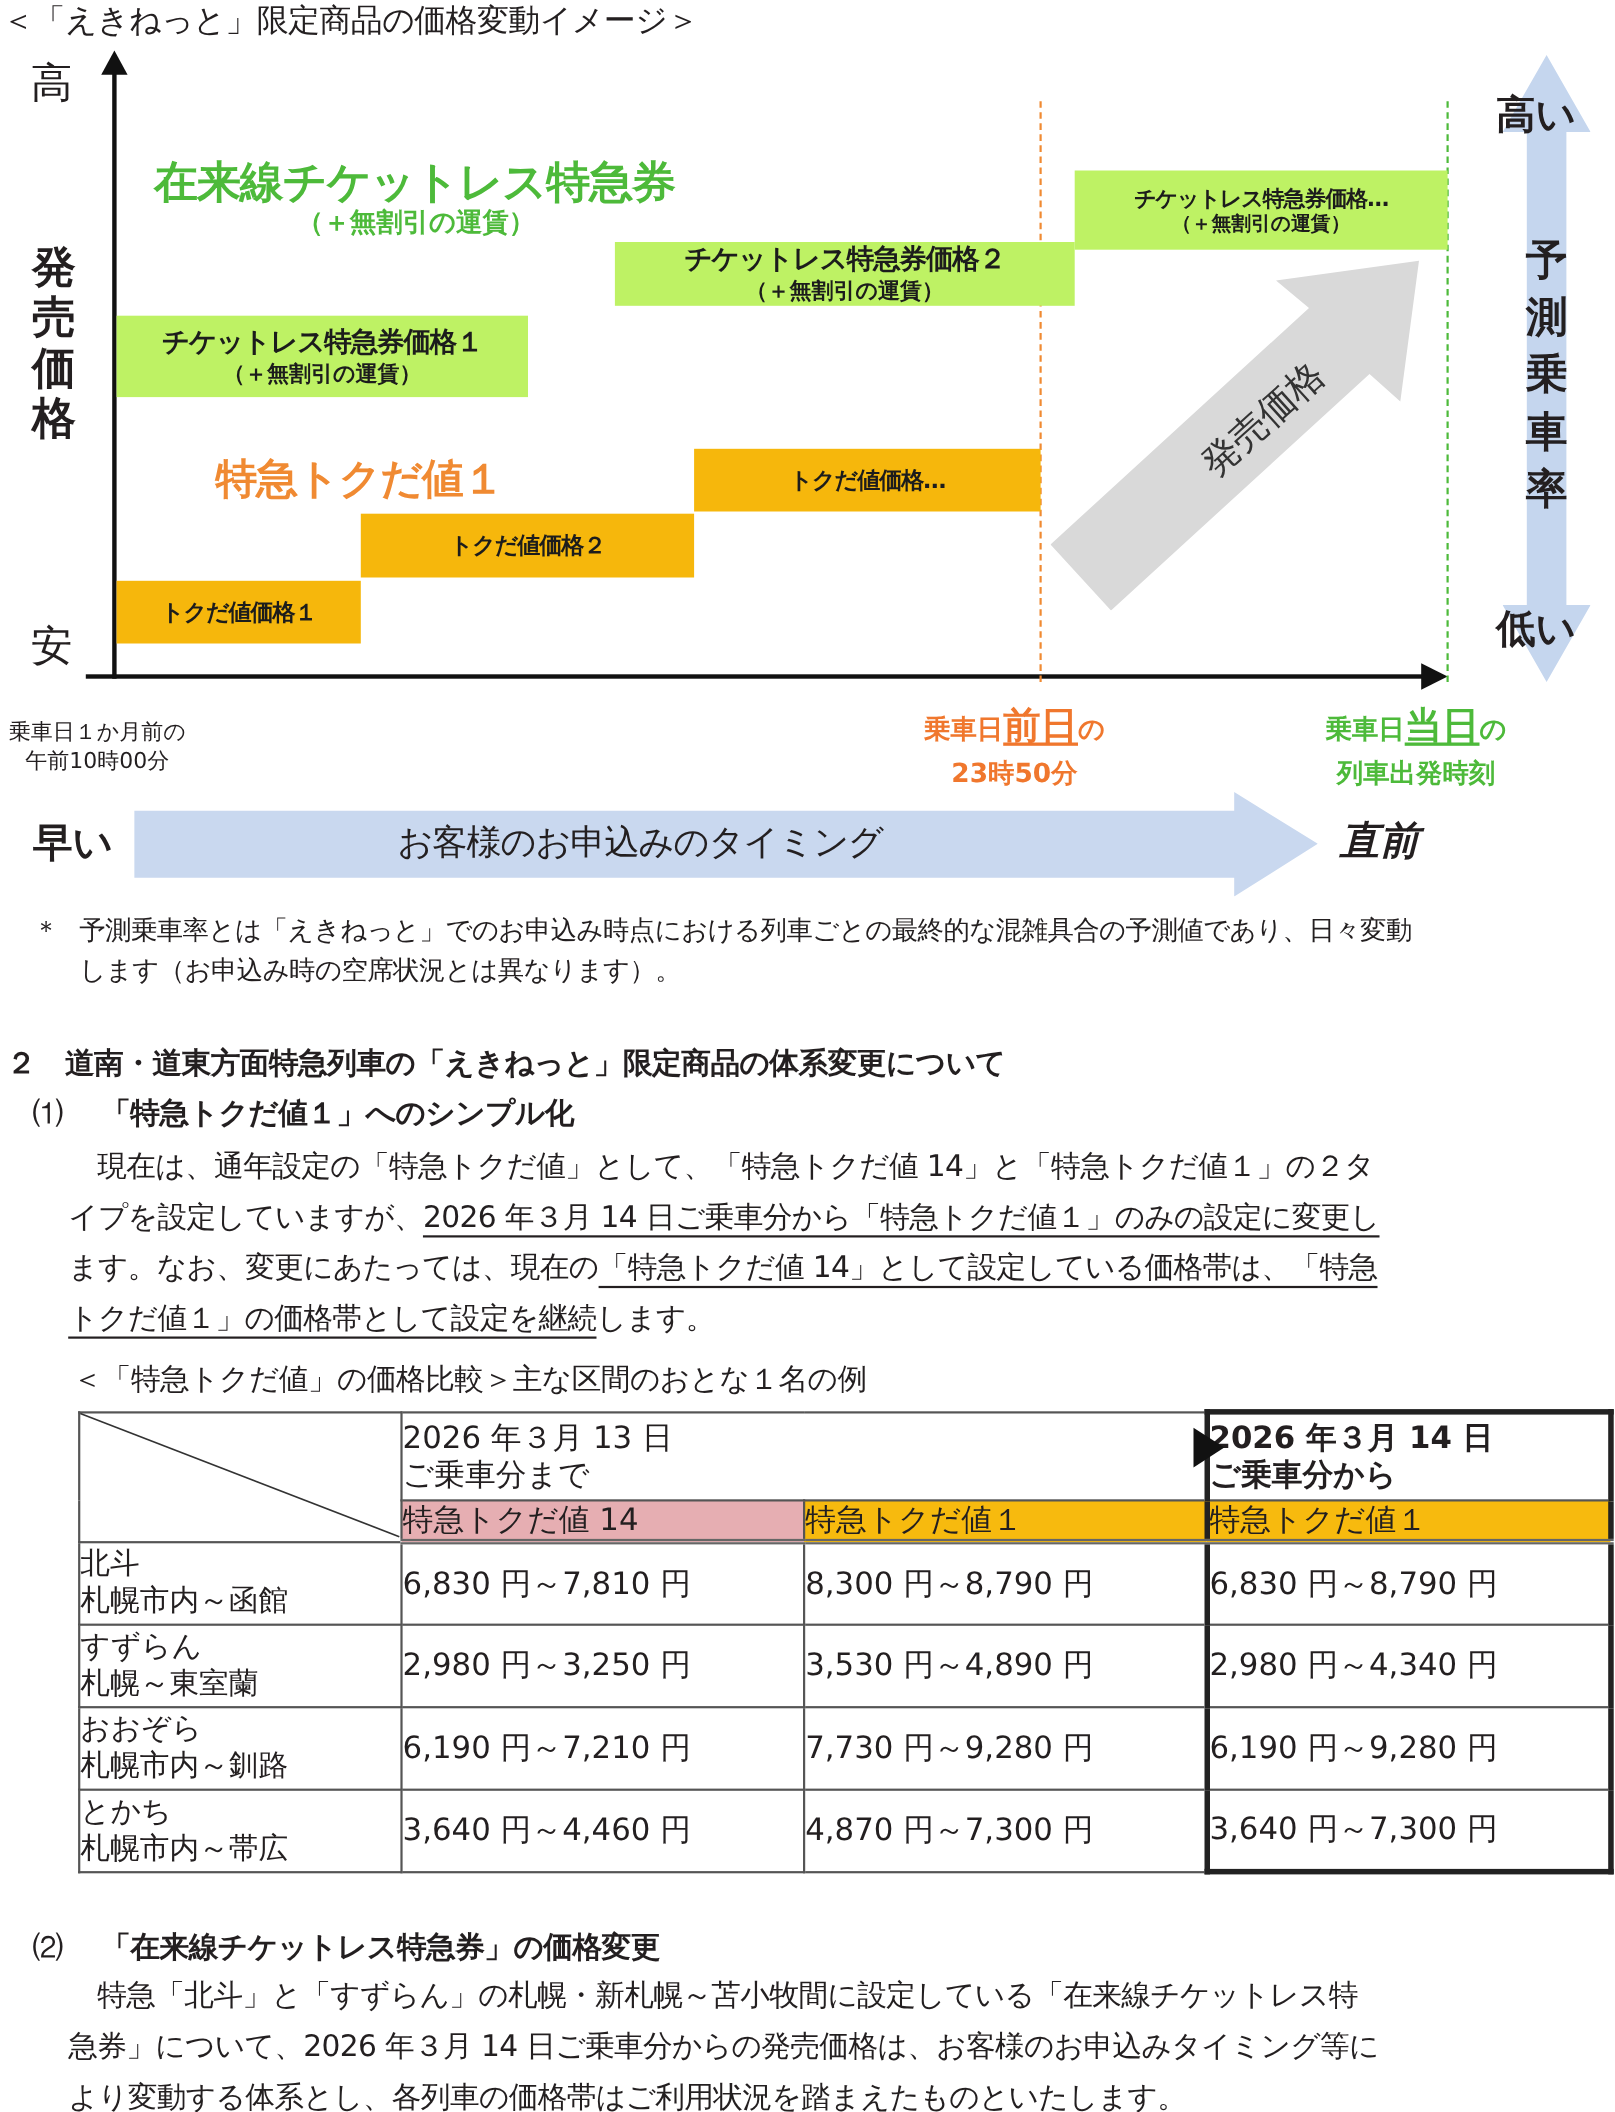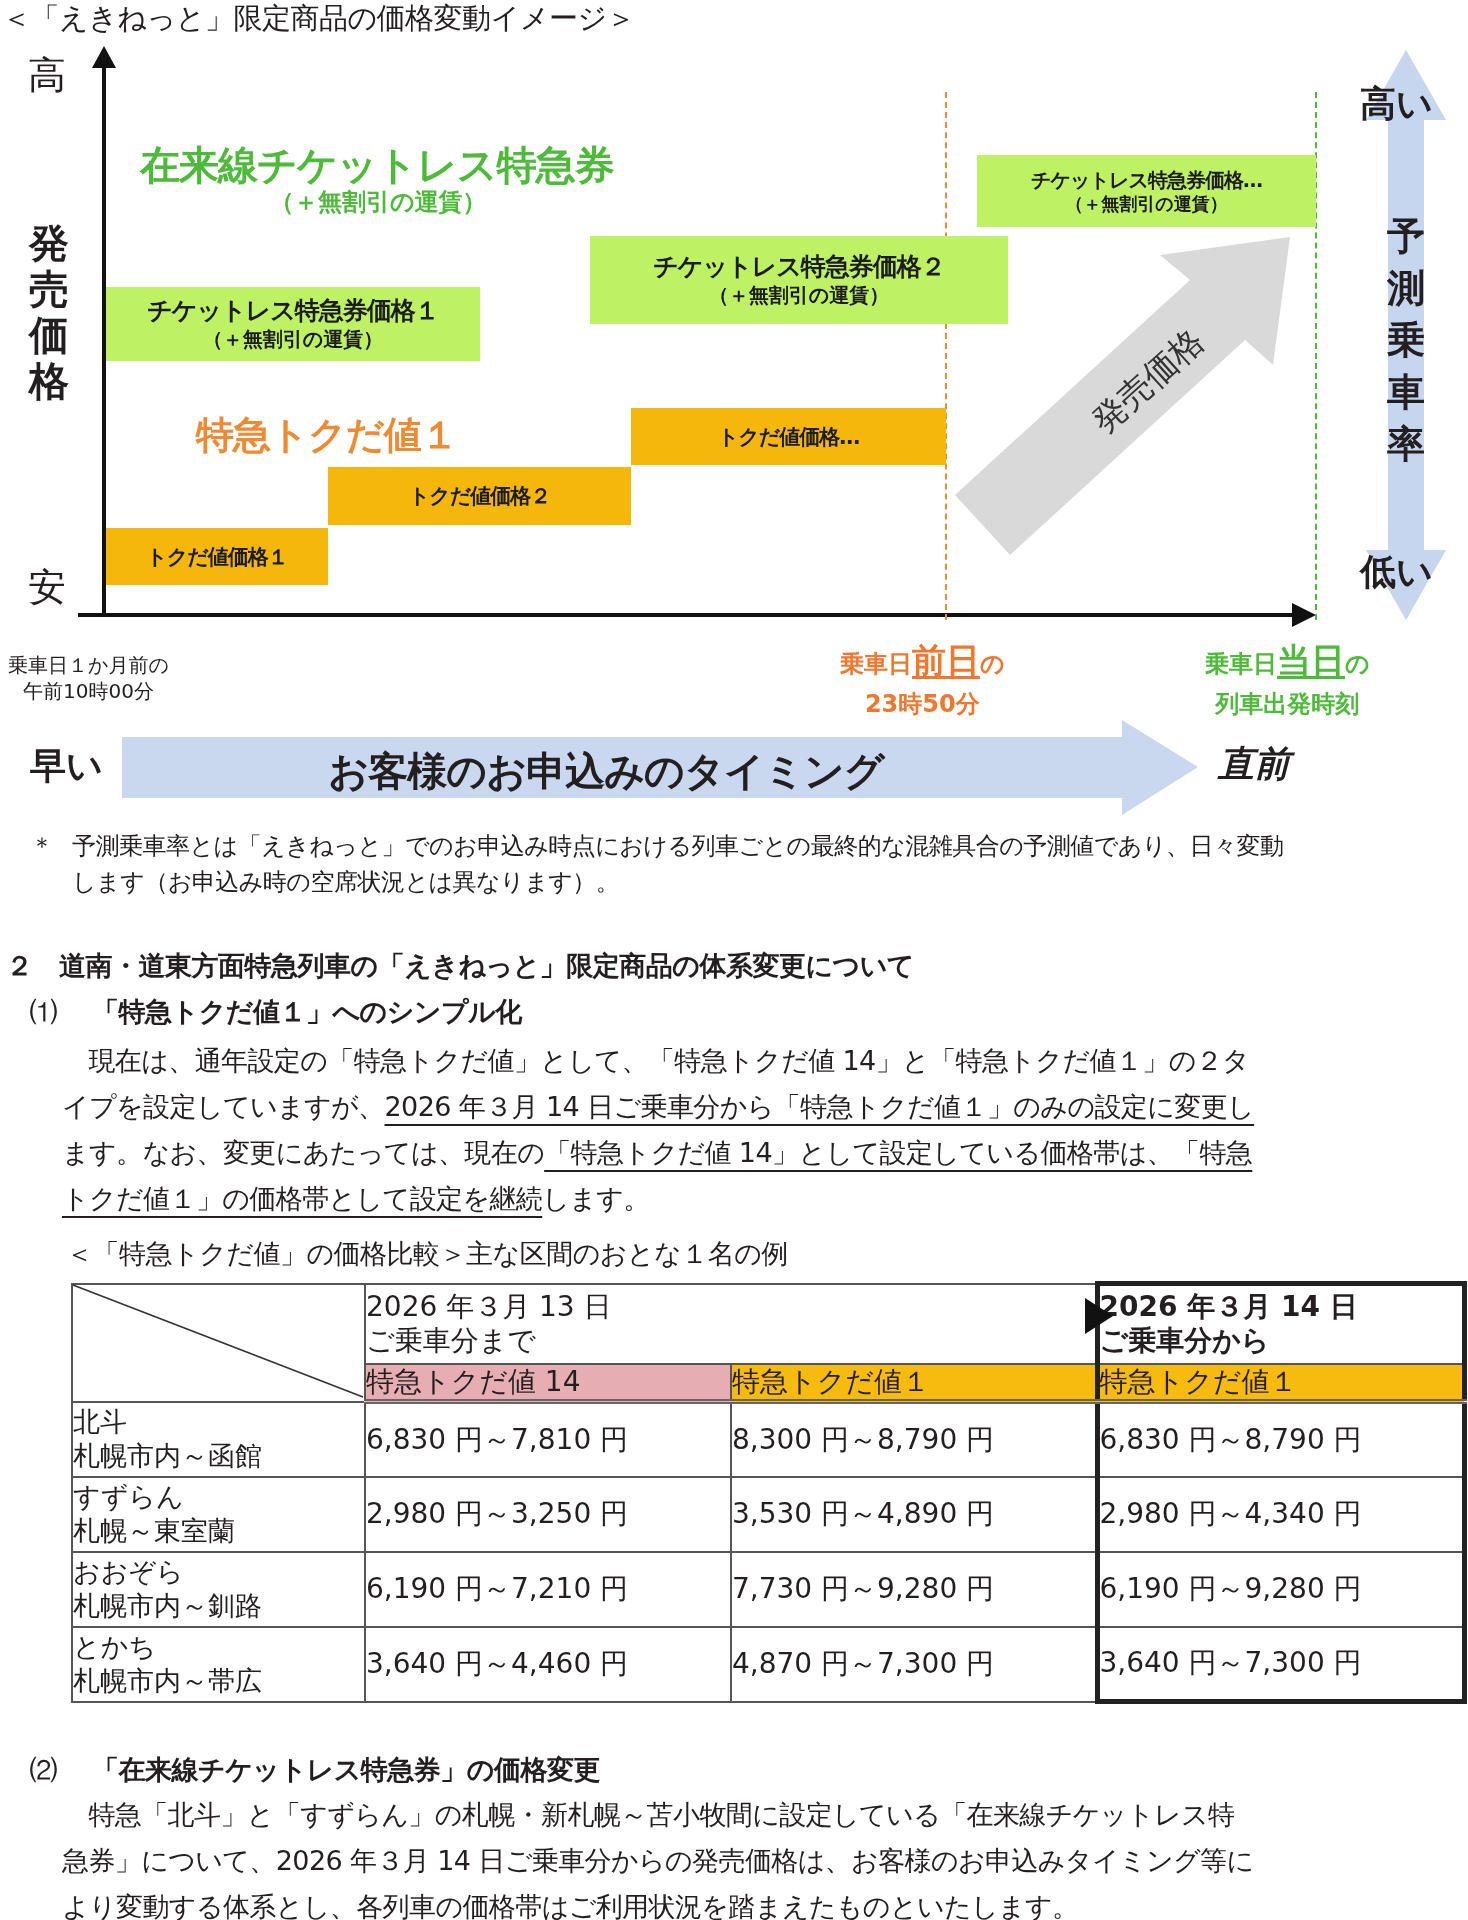--- a/index.html
+++ b/index.html
@@ -29,21 +29,21 @@
   .x-mid { left: 840px; top: 640px; font-size: 24px; font-weight: bold; color: #f0772d; text-align: center; line-height: 40px; white-space: nowrap; }
   .x-end { left: 1205px; top: 640px; font-size: 24px; font-weight: bold; color: #4dba3a; text-align: center; line-height: 40px; white-space: nowrap; }
   .big { font-size: 34px; text-decoration: underline; text-underline-offset: 4px; }
   .rate-arrow { left: 1366px; top: 50px; width: 80px; height: 570px; }
   .rate-high { left: 1360px; top: 80px; font-size: 36px; font-weight: bold; }
   .rate-low { left: 1360px; top: 548px; font-size: 36px; font-weight: bold; }
   .rate-label { left: 1384px; top: 210px; width: 44px; font-size: 38px; font-weight: bold; line-height: 52px; text-align: center; }
   .timing-arrow { left: 122px; top: 720px; width: 1076px; height: 95px; }
   .timing-early { left: 30px; top: 742px; font-size: 36px; font-weight: bold; }
   .timing-late { left: 1218px; top: 740px; font-size: 36px; font-weight: bold; font-style: italic; }
-  .timing-label { left: 122px; top: 744px; width: 920px; text-align: center; font-size: 40px; font-weight: bold; white-space: nowrap; letter-spacing: -1px; margin-left: 24px; }
+  .timing-label { left: 122px; top: 744px; width: 920px; text-align: center; font-size: 32px; font-weight: normal; white-space: nowrap; letter-spacing: -1px; }
   .sell-arrow { left: 955px; top: 225px; width: 360px; height: 330px; }
   .footnote { left: 30px; top: 828px; font-size: 24px; line-height: 36px; width: 1440px; white-space: nowrap; letter-spacing: -0.5px; }
   .footnote .ast { display: inline-block; width: 42px; }
   .footnote .indent { padding-left: 42px; }
   .h2 { left: 6px; top: 948px; font-size: 27px; font-weight: bold; white-space: nowrap; letter-spacing: -0.5px; }
   .h3 { left: 30px; top: 994px; font-size: 27px; font-weight: bold; white-space: nowrap; letter-spacing: -0.5px; }
   .h3 .num { display: inline-block; width: 62px; font-weight: normal; }
   .para { left: 62px; width: 1406px; font-size: 27px; line-height: 46px; letter-spacing: -0.6px; }
   .para p { white-space: nowrap; }
   .ul { text-decoration: underline; text-underline-offset: 8px; text-decoration-thickness: 2px; }
@@ -80,21 +80,21 @@
 <div class="abs dash-orange"></div>
 <div class="abs dash-green"></div>
 
 <div class="abs green-title">在来線チケットレス特急券</div>
 <div class="abs green-sub">（＋無割引の運賃）</div>
 
 <div class="abs gbox" style="left:106px;top:287px;width:374px;height:74px;">
   <div class="l1">チケットレス特急券価格１</div>
   <div class="l2">（＋無割引の運賃）</div>
 </div>
-<div class="abs gbox" style="left:559px;top:236px;width:418px;height:88px;margin-left:31px;">
+<div class="abs gbox" style="left:559px;top:220px;width:418px;height:58px;">
   <div class="l1">チケットレス特急券価格２</div>
   <div class="l2">（＋無割引の運賃）</div>
 </div>
 <div class="abs gbox small" style="left:977px;top:155px;width:339px;height:72px;">
   <div class="l1">チケットレス特急券価格…</div>
   <div class="l2">（＋無割引の運賃）</div>
 </div>
 
 <div class="abs orange-title">特急トクだ値１</div>
 <div class="abs obox" style="left:106px;top:528px;width:222px;height:57px;">トクだ値価格１</div>

